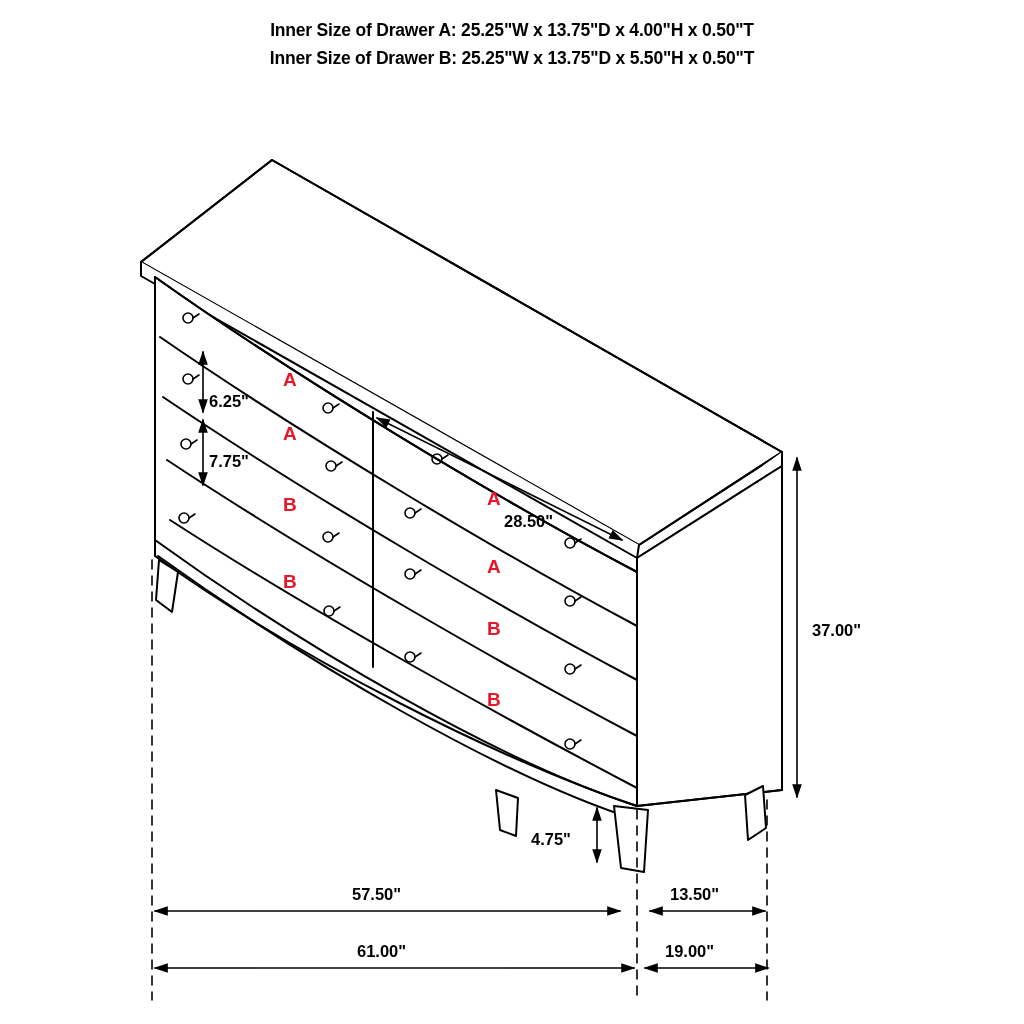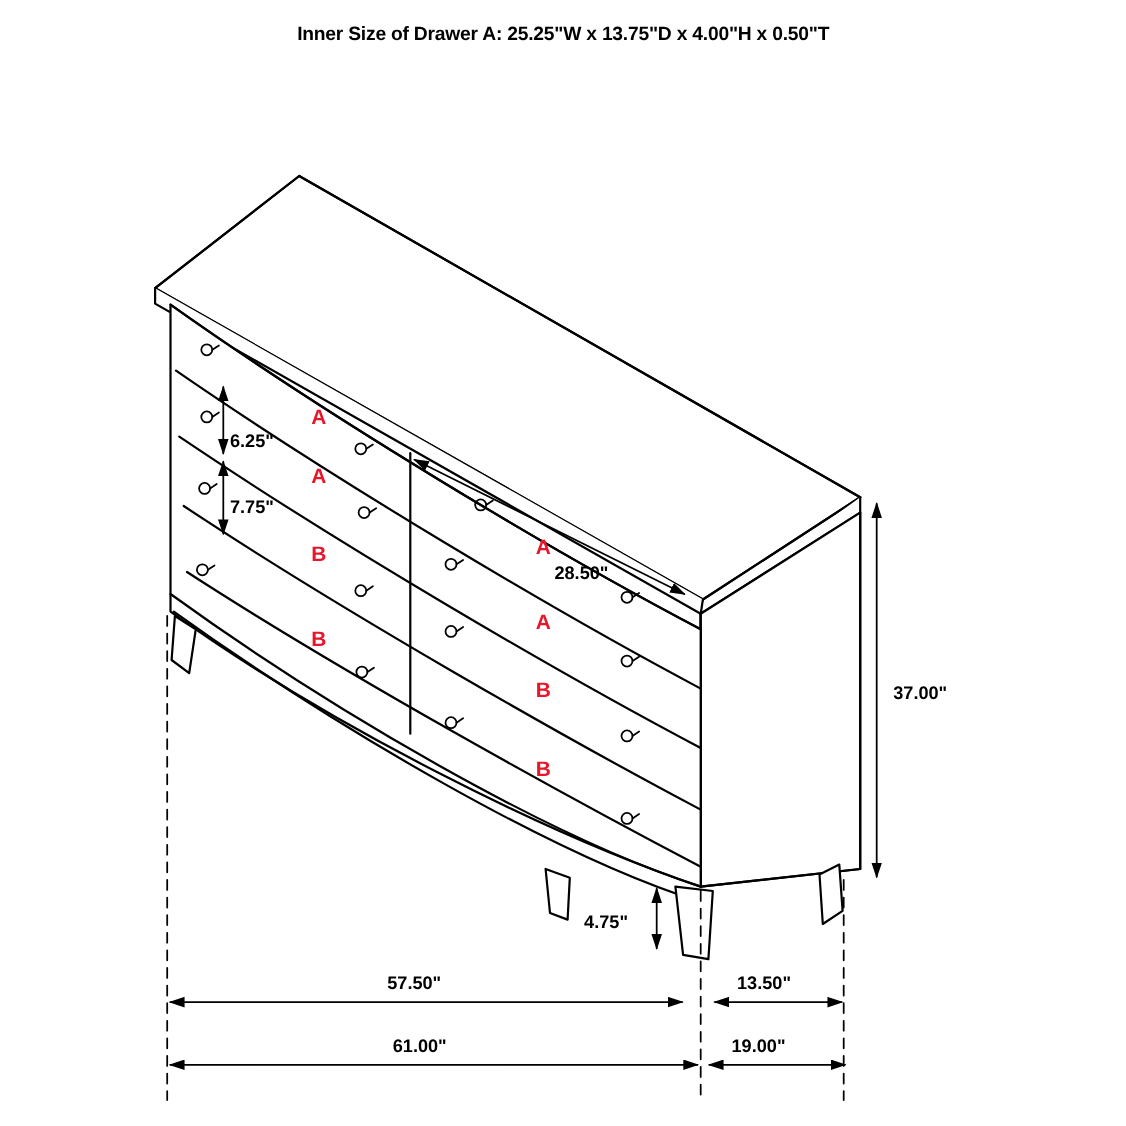--- a/index.html
+++ b/index.html
@@ -37,20 +37,21 @@
     color:#e8162a;
     white-space:nowrap;
   }
 </style>
 </head>
 <body>
 
 <div id="stage">
 
   <div class="hdr hdr1">Inner Size of Drawer A: 25.25"W x 13.75"D x 4.00"H x 0.50"T</div>
+  <div class="hdr hdr2">Inner Size of Drawer B: 25.25"W x 13.75"D x 5.50"H x 0.50"T</div>
 
   <svg id="diagram" viewBox="0 0 1024 1024">
     <defs>
       <marker id="arrowEnd" markerWidth="9" markerHeight="9" refX="8" refY="3" orient="auto" markerUnits="strokeWidth">
         <path d="M0,0 L9,3 L0,6 z" fill="#000"></path>
       </marker>
       <marker id="arrowStart" markerWidth="9" markerHeight="9" refX="1" refY="3" orient="auto" markerUnits="strokeWidth">
         <path d="M9,0 L0,3 L9,6 z" fill="#000"></path>
       </marker>
     </defs>

